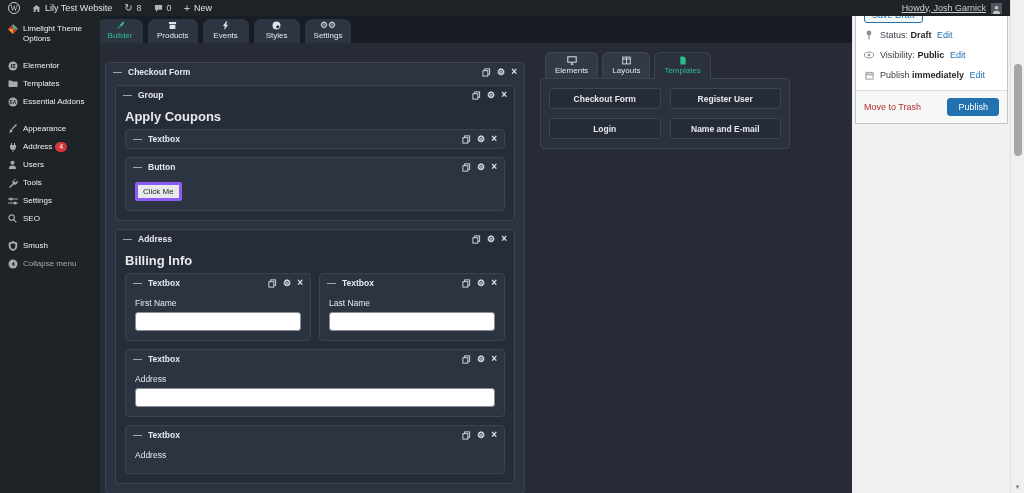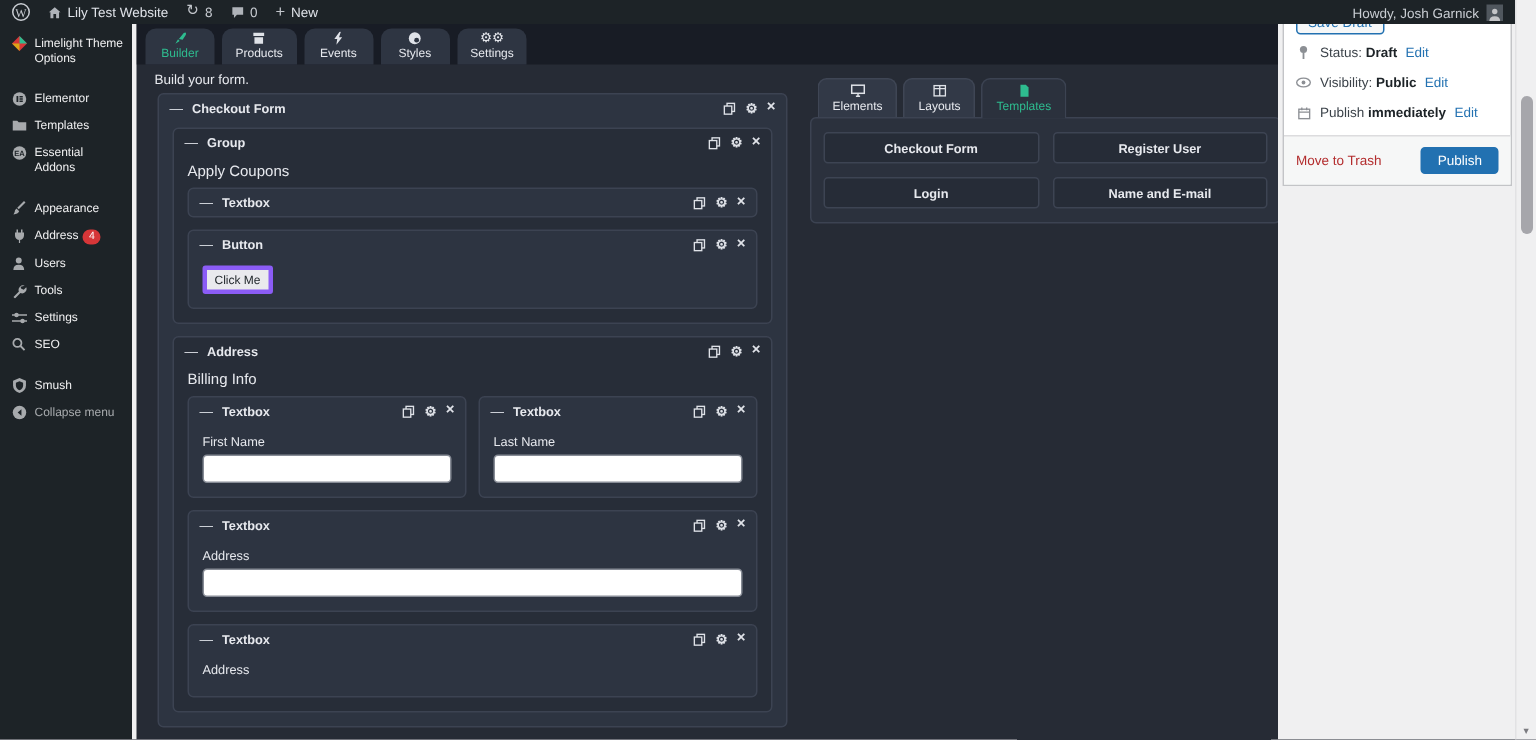--- a/index.html
+++ b/index.html
@@ -13,27 +13,27 @@
   .adminbar {
     position:absolute; top:0; left:0; right:14px; height:16px; background:#1d2327;
     color:#c9cdd3; display:flex; align-items:center; font-size:9px; z-index:50;
     padding:0 8px; gap:12px; white-space:nowrap;
   }
   .ab-item { display:flex; align-items:center; gap:4px; color:#dfe2e8; }
   .wp-logo { width:12px; height:12px; border:1px solid #c9cdd3; border-radius:50%;
     display:flex; align-items:center; justify-content:center; font-size:8px;
     font-family:"Liberation Serif", serif; color:#c9cdd3; }
   .ab-count { color:#c9cdd3; }
-  .ab-right { margin-left:auto; display:flex; align-items:flex-end; gap:5px; }
+  .ab-right { margin-left:auto; display:flex; align-items:flex-start; gap:5px;text-decoration:underline; }
   .avatar { width:11px; height:11px; background:#50575e; display:flex; align-items:flex-end; justify-content:center; overflow:hidden; }
   .ab-ico { opacity:.85; display:flex; }
 
   
   .sidebar {
-    position:absolute; top:16px; left:0; width:88px; bottom:0; background:#1d2327;
+    position:absolute; top:16px; left:0; width:100px; bottom:0; background:#1d2327;
     color:#f0f0f1; font-size:8px; z-index:40; padding-top:4px;
   }
   .sb-item { display:flex; gap:5px; padding:4px 4px 4px 7px; align-items:flex-start; line-height:1.25; cursor:pointer; }
   .sb-icon { width:11px; flex:none; display:flex; justify-content:center; margin-top:0px; }
   .sb-sep { height:9px; }
   .sb-badge {
     background:#d63638; color:#fff; border-radius:8px; font-size:7px;
     padding:0 4px; margin-left:3px; line-height:10px; display:inline-block;
   }
   .sb-collapse { color:#a7aaad; }
@@ -61,34 +61,34 @@
   .form-col { position:absolute; left:14px; top:46px; width:420px; }
   .panel { border:1px solid #3c4352; border-radius:4px; background:#2b313d; }
   .p-dark { background:#272d38; }
   .p-mid  { background:#2d3441; }
   .ph { display:flex; align-items:center; gap:6px; padding:4px 7px; font-size:8.5px; font-weight:bold; }
   .pb { padding:4px 9px 9px; }
   .dash { font-size:9px; font-weight:normal; cursor:pointer; color:#dfe2e8; }
   .hicons { margin-left:auto; display:flex; gap:6px; align-items:center; }
   .hic { cursor:pointer; display:flex; align-items:center; color:#dfe2e8; }
   .x-glyph { font-size:10px; font-weight:bold; line-height:8px; }
-  .section-label { font-size:10px; font-weight:normal; margin:1px 0 5px; }
+  .section-label { font-size:13px; font-weight:bold; margin:1px 0 5px; }
   .field-label { font-size:8.5px; margin:2px 0 4px; }
   input.txt { width:100%; height:19px; border:1px solid #878c96; border-radius:3px; background:#fff; }
   .btn-clickme {
     font-size:8px; background:#e9e9ed; border:3px solid #8b5cf6; border-radius:2px;
     padding:2px 5px; color:#1d2327; cursor:pointer; font-family:"Liberation Sans",sans-serif;
   }
   .stack > .panel { margin-bottom:8px; }
   .stack > .panel:last-child { margin-bottom:0; }
   .name-row { display:flex; gap:8px; margin-bottom:8px; }
   .name-row .panel { flex:1; }
 
   
-  .elements-panel { position:absolute; left:449px; top:36px; width:314px; }
+  .elements-panel { position:absolute; left:449px; top:36px; width:250px; }
   .ep-tabs { display:flex; gap:4px; margin-left:5px; }
   .ep-tab {
     background:#323947; border:1px solid #3f4655; border-bottom:none;
     border-radius:6px 6px 0 0; padding:3px 9px; font-size:8px; cursor:pointer;
     display:flex; flex-direction:column; align-items:center; gap:1px; min-width:44px;
     position:relative; color:#e7e9ee;
   }
   .ep-tab.active { background:#2b313d; border-color:#3c4352; color:#2ebc8f; margin-bottom:-1px; z-index:2; padding-bottom:4px; }
   .ep-body {
     background:#2b313d; border:1px solid #3c4352; border-radius:4px; padding:9px 8px;
@@ -323,21 +323,20 @@
           </svg>
       </span>
       <span>Styles</span>
     </div>
     <div class="b-tab">
       <span class="ticon gear-glyph">⚙⚙</span>
       <span>Settings</span>
     </div>
   </div>
 
-  <div class="subtitle-bar">Build your form.</div>
 
   <div class="form-col">
     <div class="panel p-mid">
       <div class="ph">
         <span class="dash">—</span>
         <span>Checkout Form</span>
         <span class="hicons">
           <span class="hic">
               <svg width="9" height="9" viewBox="0 0 10 10">
                 <rect x="3" y="1" width="5.5" height="6" fill="none" stroke="#dfe2e8"></rect>

